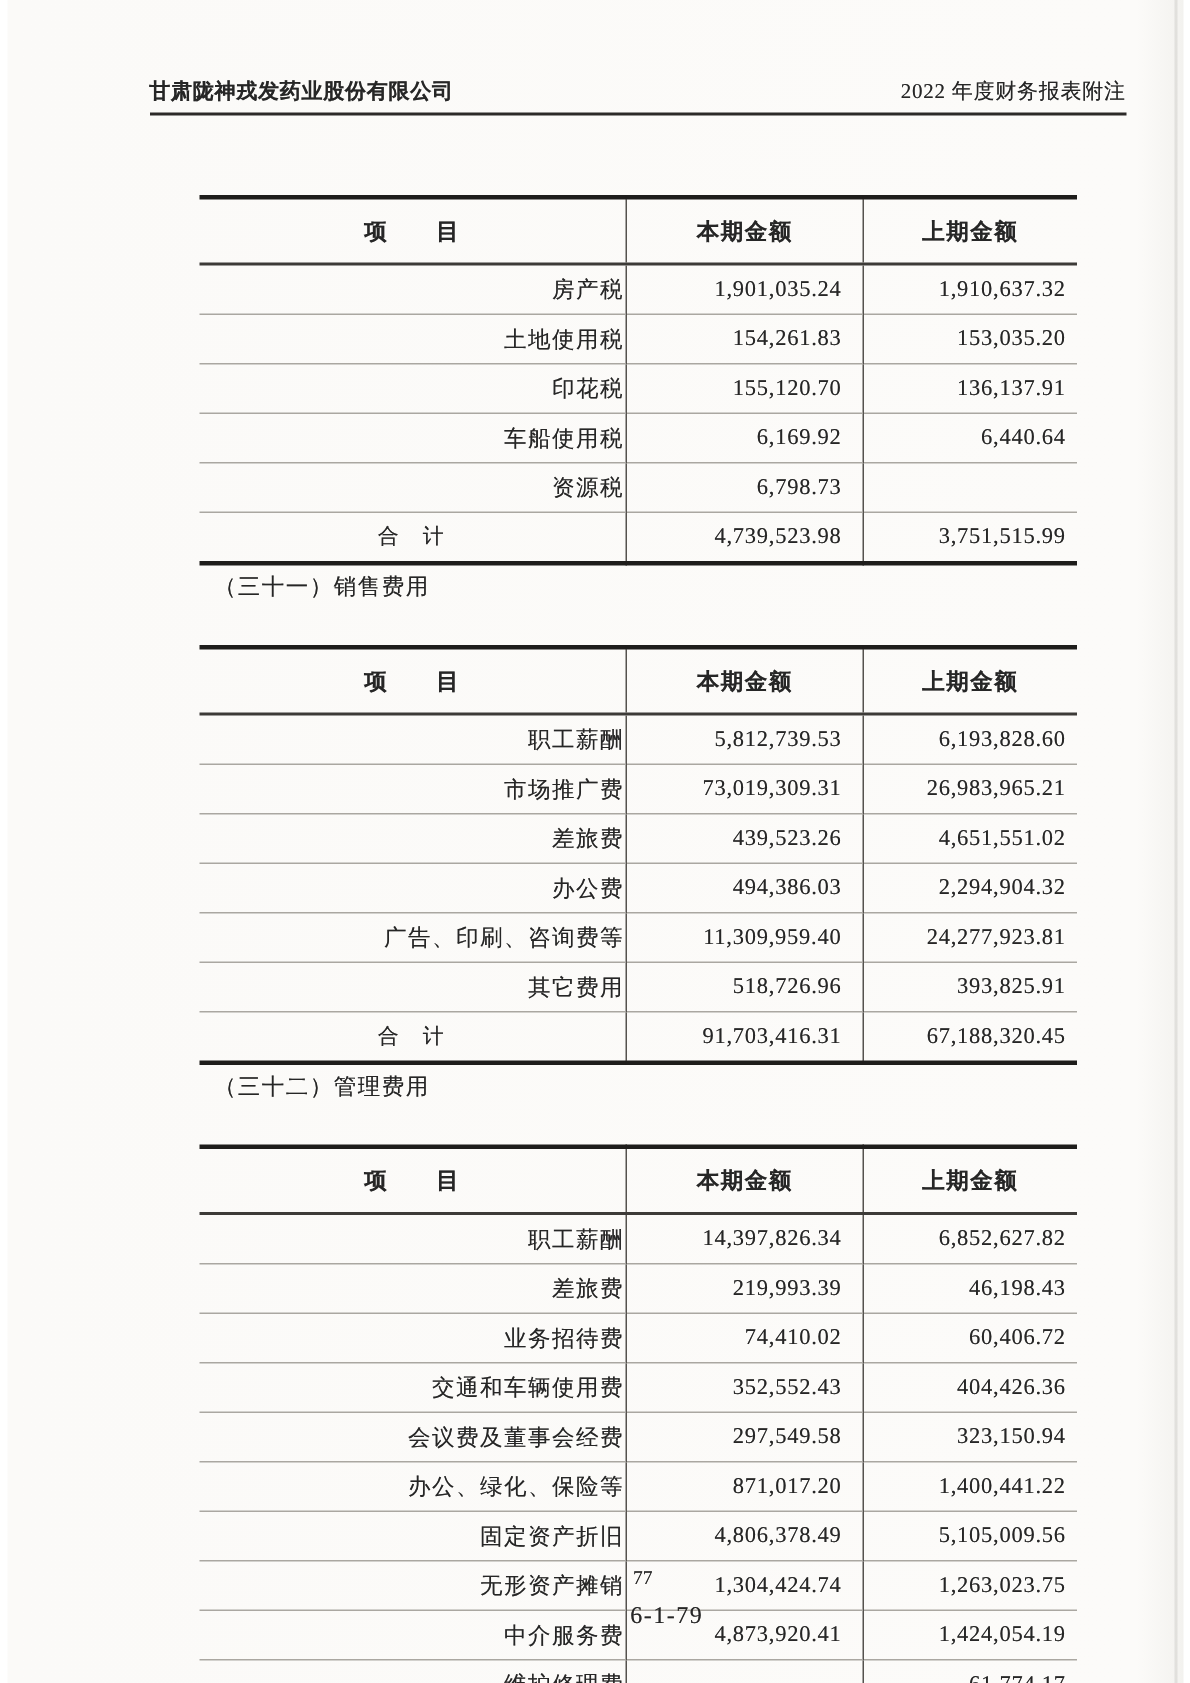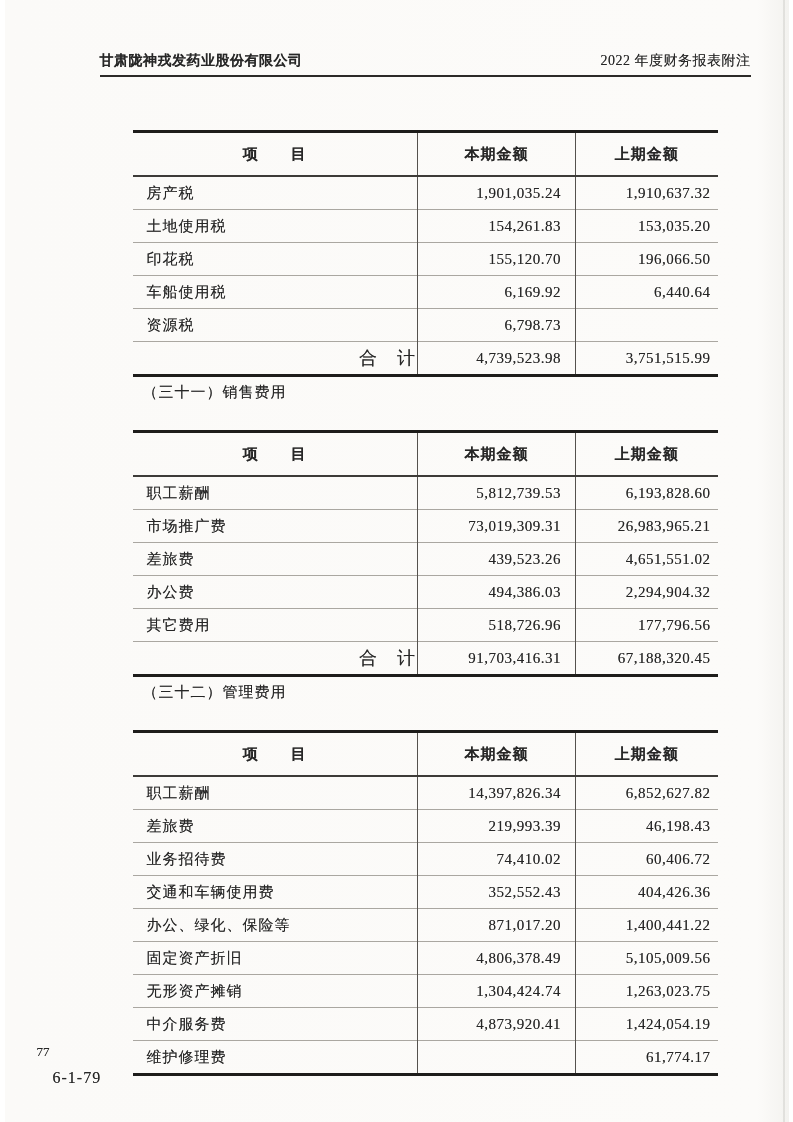--- a/index.html
+++ b/index.html
@@ -63,39 +63,39 @@
     font-size: 15px;
     border-top: 1px solid #aaa7a1;
     white-space: nowrap;
     overflow: hidden;
   }
   table.fin tr:first-child td { border-top: none; }
   table.fin th:nth-child(1),
   table.fin td:nth-child(1) { border-right: 1px solid #55524e; }
   table.fin th:nth-child(2),
   table.fin td:nth-child(2) { border-right: 1px solid #55524e; }
-  td.label { text-align: left; padding-left: 14px; letter-spacing: 1px; }
+  td.label { text-align: right; padding-left: 14px; letter-spacing: 1px; }
   td.amount { text-align: right; padding-right: 14px; letter-spacing: 0.5px; }
   td.amount.prior { padding-right: 7px; }
-  tr.total-row td.label { text-align: right; padding-left: 0; font-size: 18px; }
+  tr.total-row td.label { text-align: center; padding-left: 0; font-size: 14px; }
   
   .section-title {
     margin: 5px 0 3px 138px;
     font-size: 15px;
     font-weight: normal;
     letter-spacing: 1px;
     line-height: 20px;
   }
   
   .doc-footer {
     position: absolute;
     left: 0;
     width: 100%;
     top: 1044px;
-    text-align: left;
+    text-align: center;
   }
   .doc-footer .page-number {
     display: block;
     font-size: 13px;
     transform: translateX(32px);
   }
   .doc-footer .doc-number {
     display: block;
     margin-top: 9px;
     font-size: 16px;
@@ -138,21 +138,21 @@
           <td class="amount prior">1,910,637.32</td>
         </tr>
         <tr>
           <td class="label">土地使用税</td>
           <td class="amount current">154,261.83</td>
           <td class="amount prior">153,035.20</td>
         </tr>
         <tr>
           <td class="label">印花税</td>
           <td class="amount current">155,120.70</td>
-          <td class="amount prior">196,066.50</td>
+          <td class="amount prior">136,137.91</td>
         </tr>
         <tr>
           <td class="label">车船使用税</td>
           <td class="amount current">6,169.92</td>
           <td class="amount prior">6,440.64</td>
         </tr>
         <tr>
           <td class="label">资源税</td>
           <td class="amount current">6,798.73</td>
           <td class="amount prior"></td>
@@ -195,23 +195,28 @@
           <td class="label">差旅费</td>
           <td class="amount current">439,523.26</td>
           <td class="amount prior">4,651,551.02</td>
         </tr>
         <tr>
           <td class="label">办公费</td>
           <td class="amount current">494,386.03</td>
           <td class="amount prior">2,294,904.32</td>
         </tr>
         <tr>
+          <td class="label">广告、印刷、咨询费等</td>
+          <td class="amount current">11,309,959.40</td>
+          <td class="amount prior">24,277,923.81</td>
+        </tr>
+        <tr>
           <td class="label">其它费用</td>
           <td class="amount current">518,726.96</td>
-          <td class="amount prior">177,796.56</td>
+          <td class="amount prior">393,825.91</td>
         </tr>
         <tr class="total-row">
           <td class="label">合　计</td>
           <td class="amount current">91,703,416.31</td>
           <td class="amount prior">67,188,320.45</td>
         </tr>
       </tbody>
     </table>
 
   <div class="section-title">（三十二）管理费用</div>
@@ -244,20 +249,25 @@
           <td class="label">业务招待费</td>
           <td class="amount current">74,410.02</td>
           <td class="amount prior">60,406.72</td>
         </tr>
         <tr>
           <td class="label">交通和车辆使用费</td>
           <td class="amount current">352,552.43</td>
           <td class="amount prior">404,426.36</td>
         </tr>
         <tr>
+          <td class="label">会议费及董事会经费</td>
+          <td class="amount current">297,549.58</td>
+          <td class="amount prior">323,150.94</td>
+        </tr>
+        <tr>
           <td class="label">办公、绿化、保险等</td>
           <td class="amount current">871,017.20</td>
           <td class="amount prior">1,400,441.22</td>
         </tr>
         <tr>
           <td class="label">固定资产折旧</td>
           <td class="amount current">4,806,378.49</td>
           <td class="amount prior">5,105,009.56</td>
         </tr>
         <tr>

